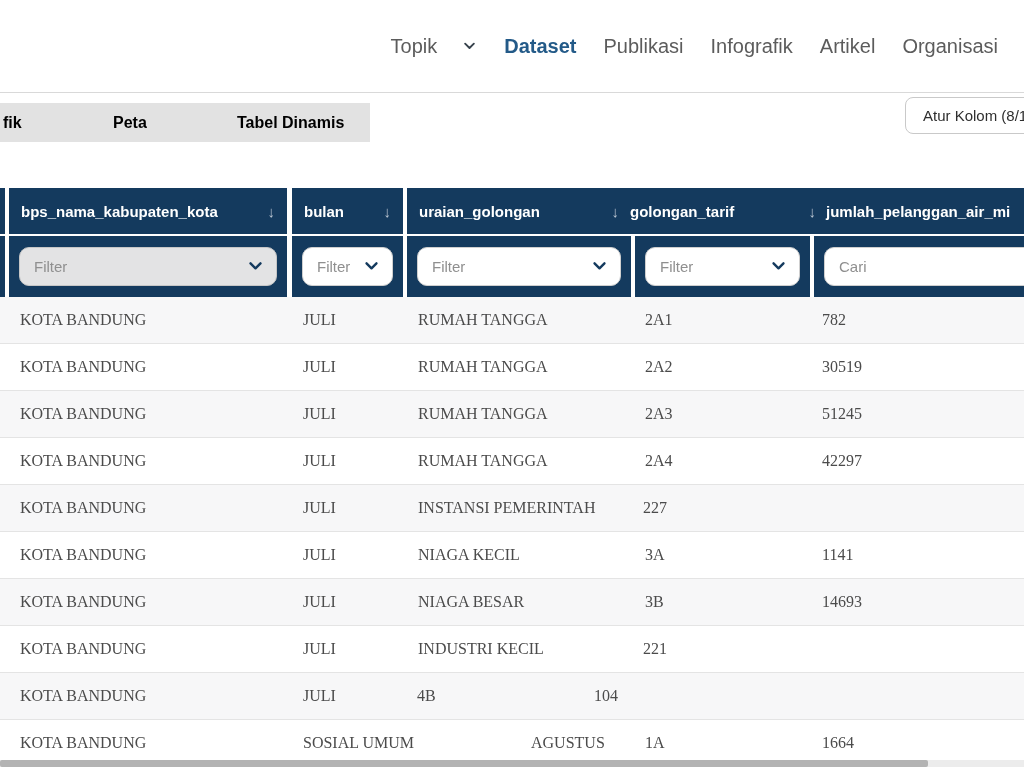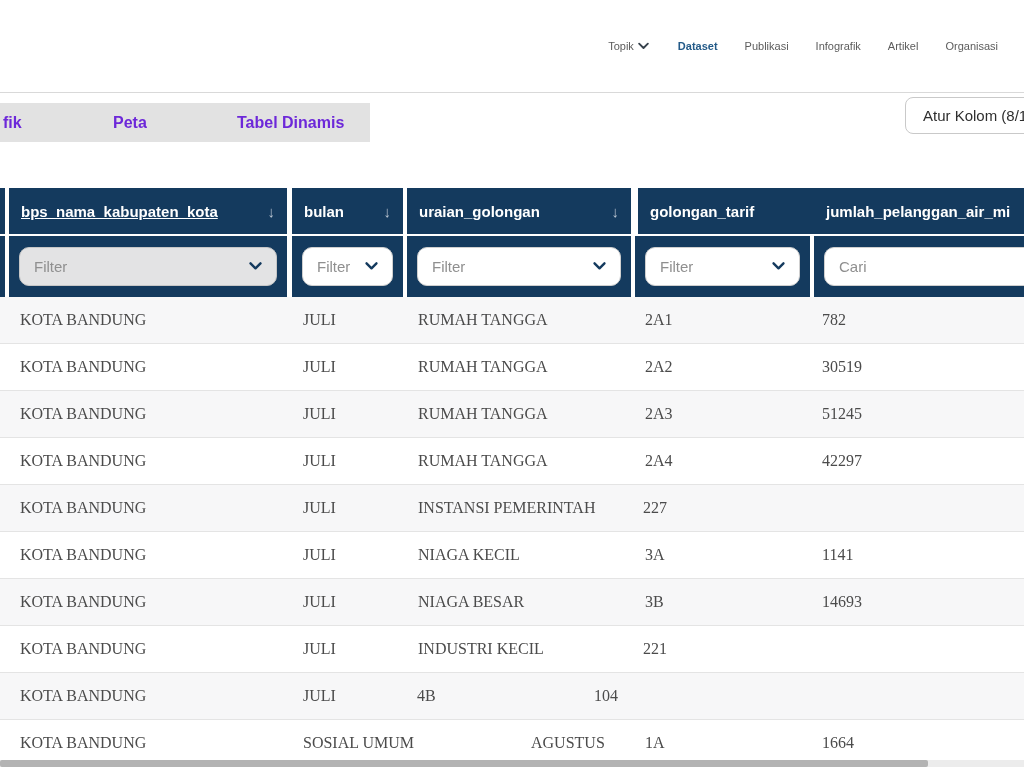--- a/index.html
+++ b/index.html
@@ -6,47 +6,47 @@
   body { background:#fff; }
   #screen {
     position:relative; width:1024px; height:768px; overflow:hidden;
     background:#ffffff; font-family:"Liberation Sans", sans-serif;
   }
   
   .topnav {
     position:absolute; top:0; left:0; right:26px; height:92px;
     display:flex; justify-content:flex-end; align-items:center; column-gap:27px;
   }
-  .nav-item { font-size:11px; color:#5c5c5c; cursor:pointer; display:flex; align-items:center; gap:2px; }
+  .nav-item { font-size:20px; color:#5c5c5c; cursor:pointer; display:flex; align-items:flex-end; gap:25px; }
   .nav-item.active { color:#235a88; font-weight:bold; }
   .nav-sep { position:absolute; top:92px; left:0; width:1024px; height:1px; background:#d9d9d9; }
   
   .tabbar { position:absolute; top:103px; left:0; width:370px; height:39px; background:#e2e2e2; }
-  .tab { position:absolute; top:0; height:39px; line-height:39px; font-size:16px; font-weight:bold; color:#6d28d9; cursor:pointer; white-space:nowrap; }
+  .tab { position:absolute; top:0; height:39px; line-height:39px; font-size:16px; font-weight:bold; color:#000000; cursor:pointer; white-space:nowrap; }
   .tab.t0 { left:3px; } .tab.t1 { left:113px; } .tab.t2 { left:237px; }
   
   .atur-btn {
     position:absolute; left:905px; top:97px; width:190px; height:37px;
     background:#fff; border:1px solid #c9c9c9; border-radius:8px;
     font-size:15px; color:#2e2e2e; line-height:35px; padding-left:17px;
     white-space:nowrap; cursor:pointer;
   }
   
   .hcell {
     position:absolute; top:188px; height:46px; background:#143a5e;
     color:#ffffff; font-weight:bold; font-size:15px;
     display:flex; align-items:center; padding-left:12px;
     white-space:nowrap; overflow:hidden; cursor:pointer;
   }
   .sort-icon { position:absolute; right:12px; color:#b9c4d1; font-weight:normal; font-size:15px; }
   .sliver  { left:0;    width:5px;  padding:0; }
-  .h0 { left:9px;   width:278px;text-decoration:underline; }
+  .h0 { left:9px;   width:278px; }
   .h1 { left:292px; width:111px; }
   .h2 { left:407px; width:224px; }
-  .h3 { left:638px; width:210px; }
+  .h3 { left:618px; width:210px; }
   .h4 { left:814px; width:214px; }
   
   .fcell { position:absolute; top:236px; height:61px; background:#143a5e; }
   .pill {
     position:absolute; top:247px; height:39px; background:#fff;
     border:1px solid #cfcfcf; border-radius:10px;
     display:flex; align-items:center; justify-content:space-between;
     padding:0 12px 0 14px; font-size:15px; color:#8f8f8f; cursor:pointer;
     white-space:nowrap; overflow:hidden;
   }

